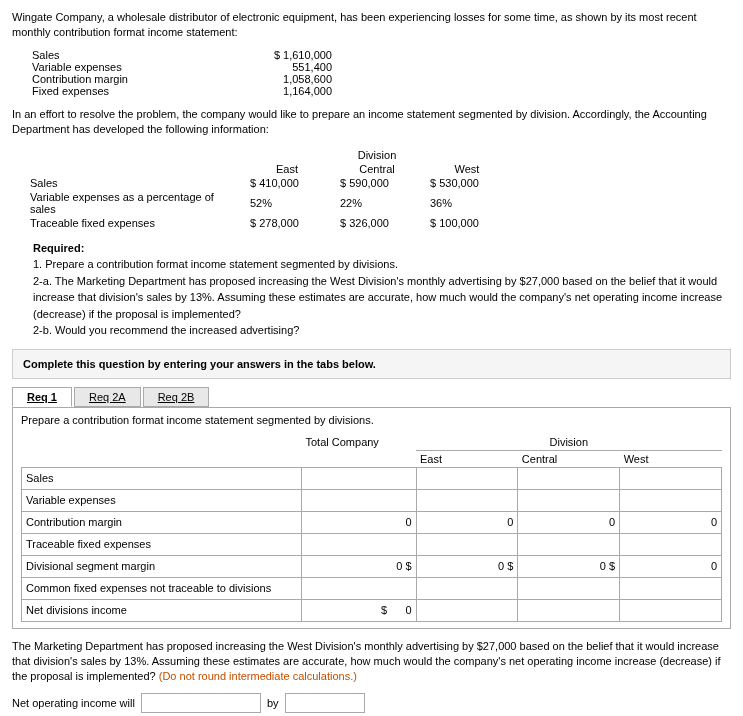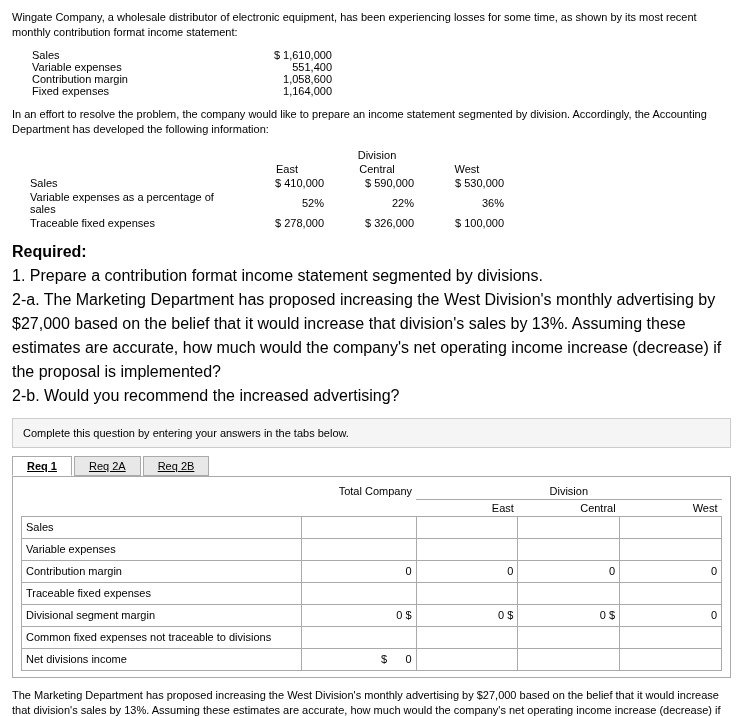--- a/index.html
+++ b/index.html
@@ -42,44 +42,44 @@
     .division-table-wrap {
       margin-bottom: 10px;
     }
     .div-table {
       border-collapse: collapse;
       margin-left: 10px;
       font-size: 11px;
     }
     .div-table th, .div-table td {
       padding: 1px 8px;
-      text-align: right;
     }
     .div-table td:first-child {
       text-align: left;
     }
     .div-table th {
       font-weight: normal;
       text-align: center;
     }
     .required-section {
-      font-size: 16px;
+      font-size: 11px;
       line-height: 1.5;
       margin-bottom: 10px;
+      margin-left: 21px;
     }
     .required-section b {
       font-weight: bold;
     }
     .complete-box {
       border: 1px solid #ccc;
       background: #f5f5f5;
       padding: 8px 10px;
       margin-bottom: 8px;
       font-size: 11px;
-      font-weight: normal;
+      font-weight: bold;
     }
     .tabs-row {
       display: flex;
       gap: 0;
       margin-bottom: 0;
     }
     .tab {
       border: 1px solid #aaa;
       padding: 3px 14px;
       cursor: pointer;
@@ -102,21 +102,21 @@
     .tab-instruction {
       font-size: 11px;
       margin-bottom: 8px;
     }
     .main-table {
       border-collapse: collapse;
       width: 100%;
       font-size: 11px;
     }
     .main-table th {
-      text-align: right;
+      text-align: left;
       font-weight: normal;
       padding: 2px 4px;
       border: none;
     }
     .main-table td {
       border: 1px solid #aaa;
       padding: 2px 4px;
       height: 22px;
     }
     .main-table td:first-child {
@@ -242,20 +242,21 @@
   <span>Complete this question by entering your answers in the tabs below.</span>
 </div>
 
 <div class="tabs-row">
   <div class="tab active">Req 1</div>
   <div class="tab">Req 2A</div>
   <div class="tab">Req 2B</div>
 </div>
 
 <div class="tab-content">
+  <p class="tab-instruction">Prepare a contribution format income statement segmented by divisions.</p>
 
   <table class="main-table">
     <thead>
       <tr>
         <th class="col-label"></th>
         <th class="col-total">Total Company</th>
         <th colspan="3" style="text-align:center; border-bottom:1px solid #aaa;">Division</th>
       </tr>
       <tr>
         <th class="col-label"></th>

